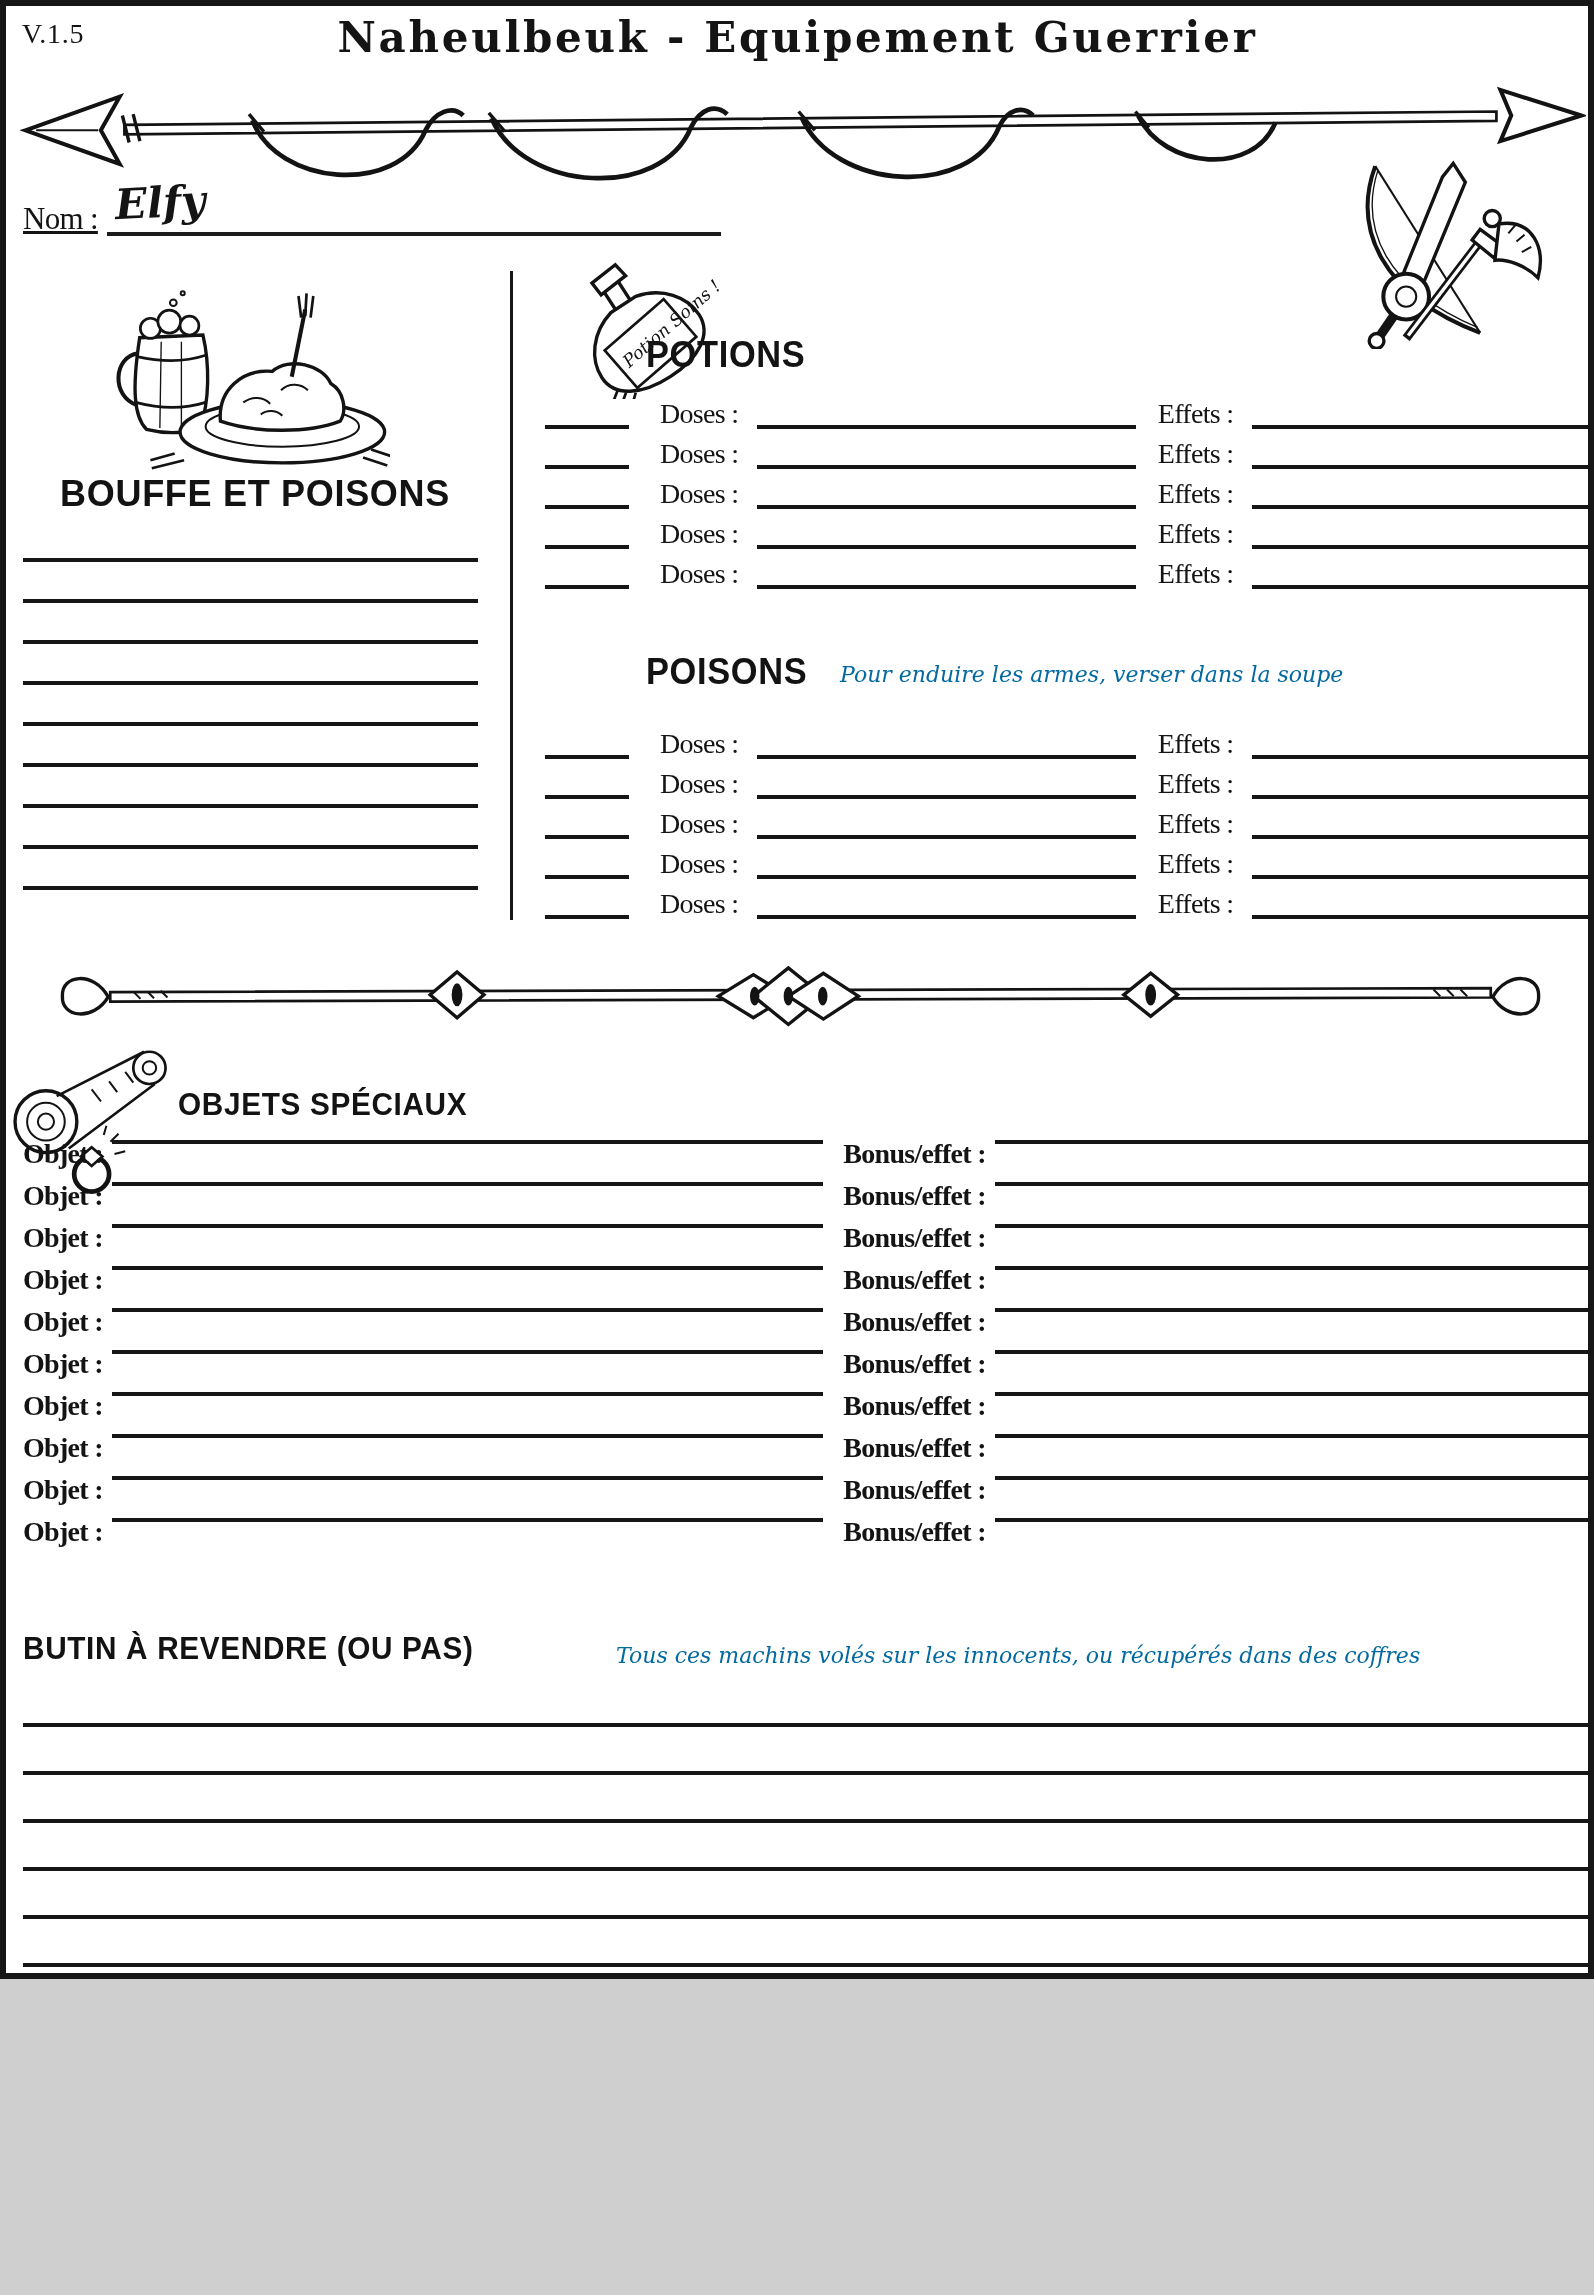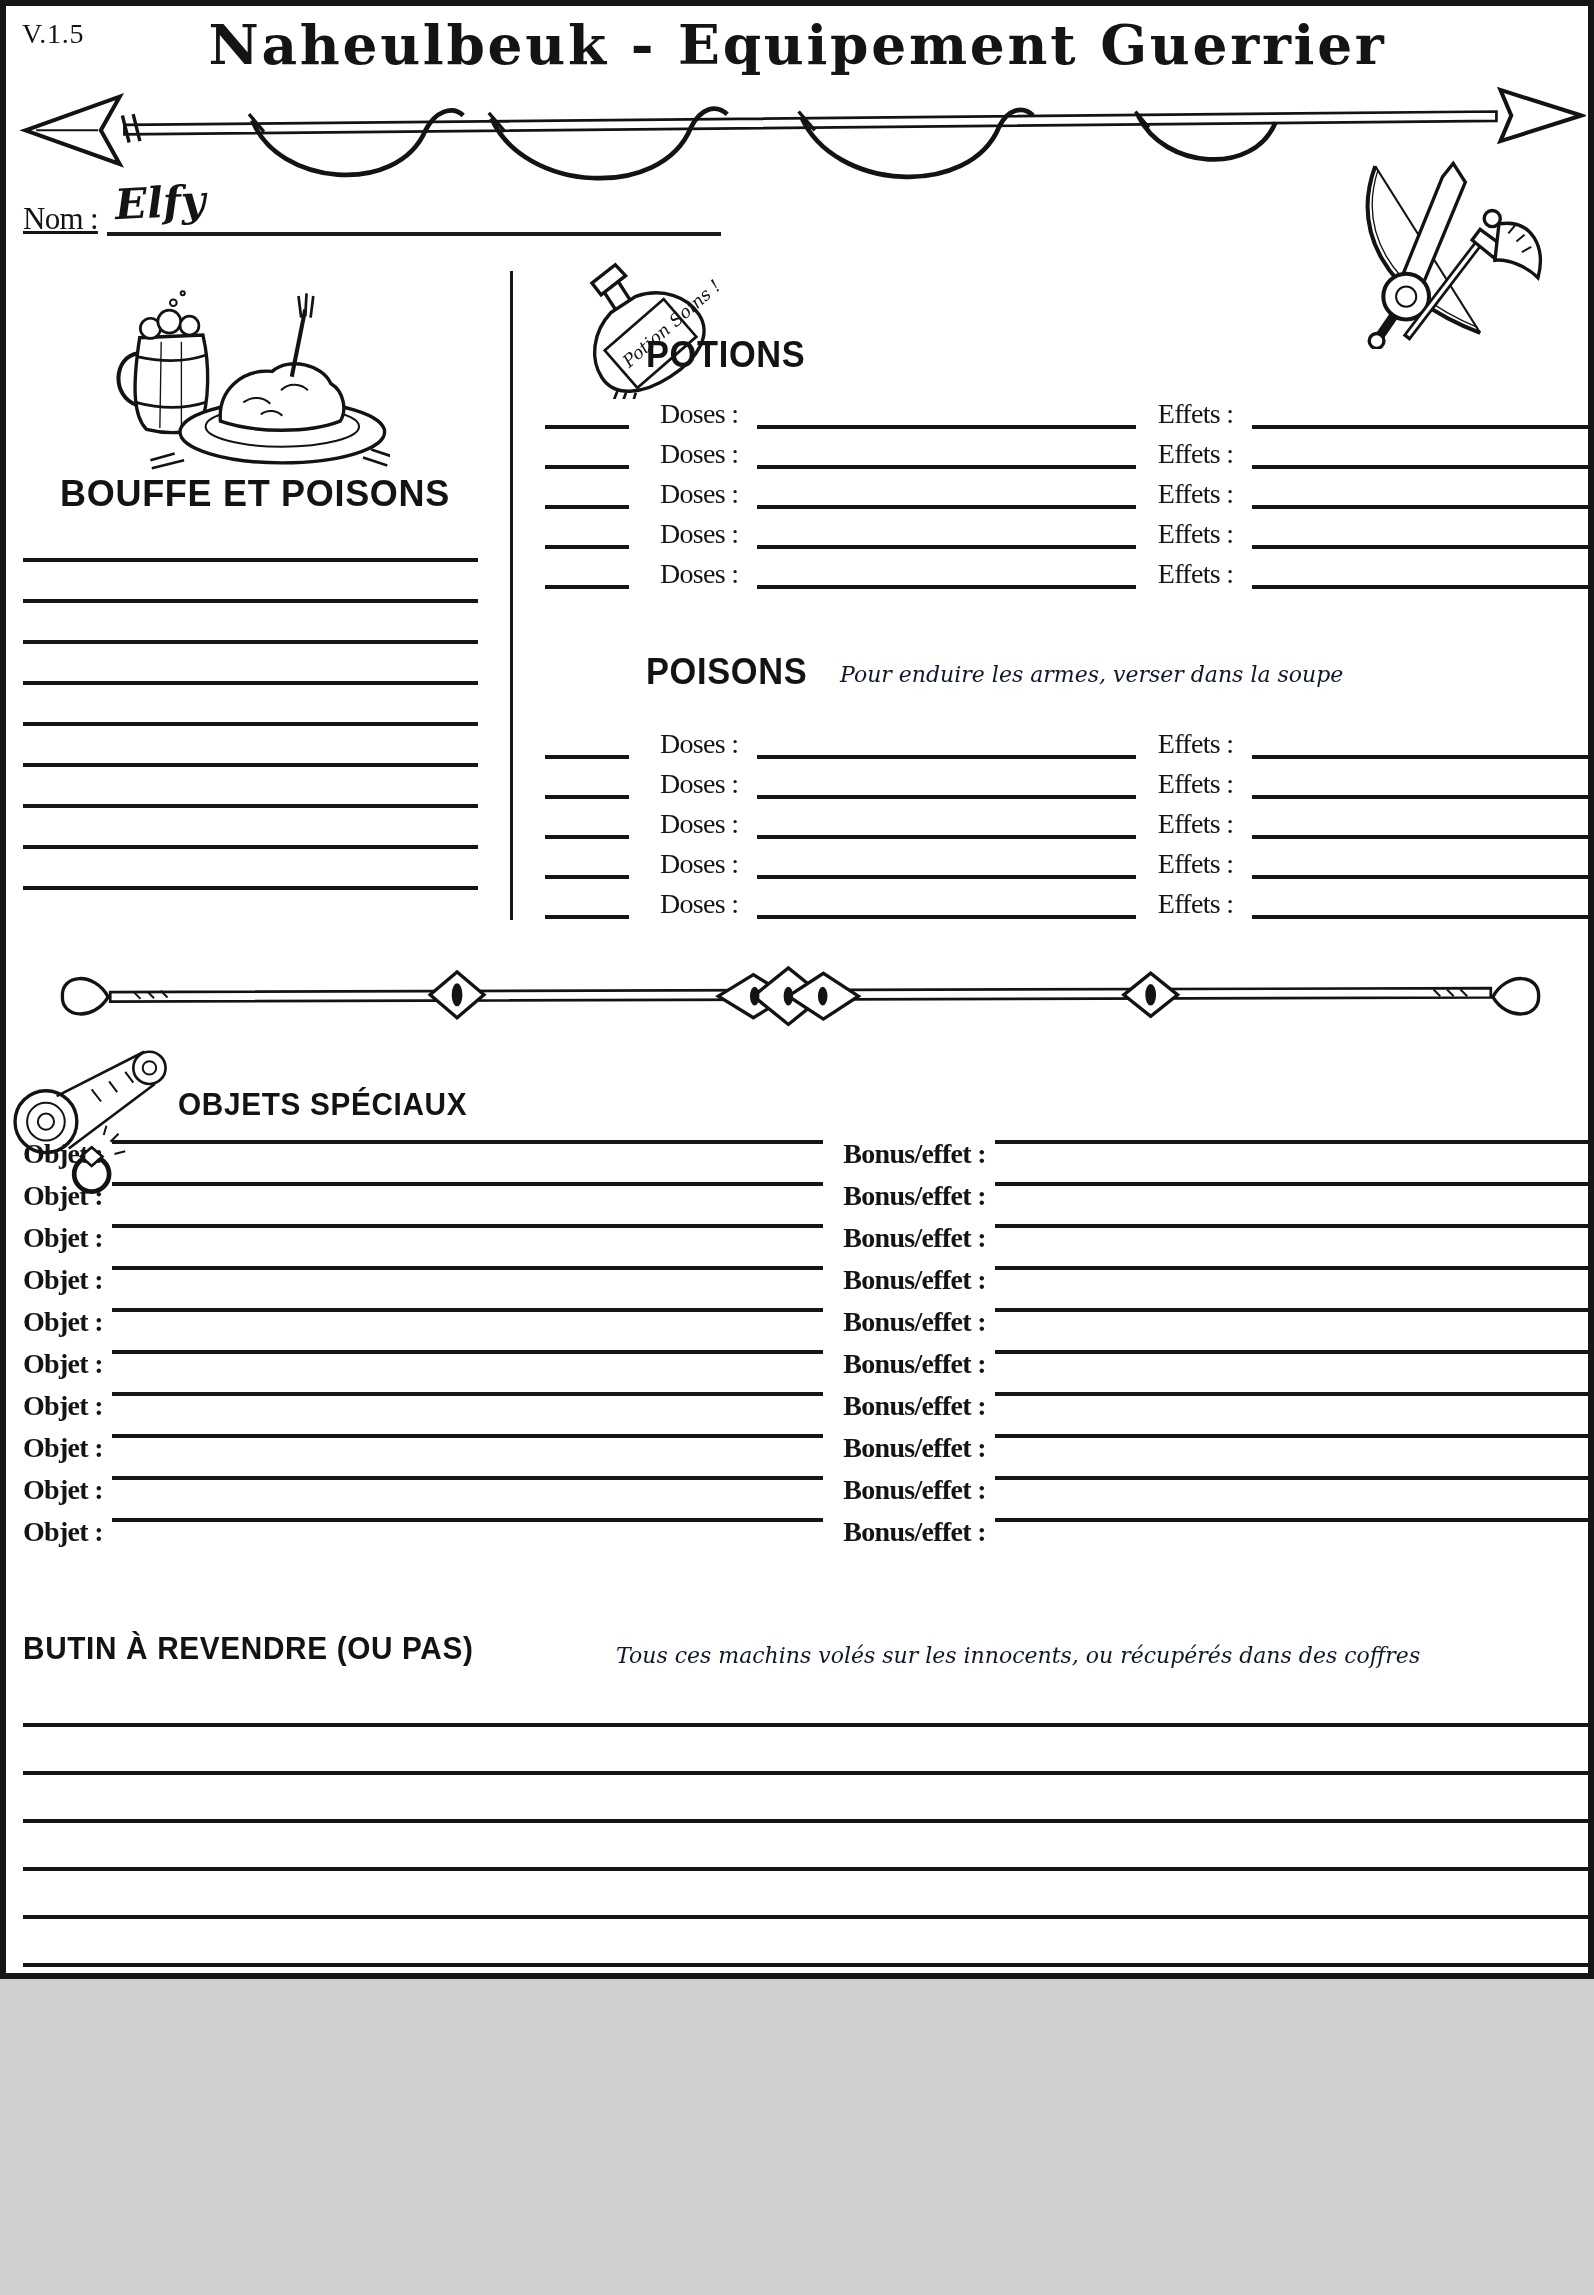--- a/index.html
+++ b/index.html
@@ -10,31 +10,31 @@
     border:6.7px solid #161616;
     box-sizing:border-box;
     font-family:"Liberation Serif",serif;
     color:#141414;
     overflow:hidden;
   }
   .abs{position:absolute;}
   
   .version{font-family:"Liberation Serif",serif;font-size:28px;letter-spacing:0.7px;}
   .sheet-title{
-    font-family:"DejaVu Serif",serif;font-weight:bold;font-size:55px;
+    font-family:"DejaVu Serif",serif;font-weight:bold;font-size:42px;
     letter-spacing:2.7px;text-align:center;white-space:nowrap;line-height:1;
   }
   .big-head{
     font-family:"Liberation Sans",sans-serif;font-weight:800;
     line-height:1;white-space:nowrap;letter-spacing:0.7px;
     transform:scaleX(.93);transform-origin:left center;color:#131313;
   }
   .sub-it{
     font-family:"DejaVu Serif",serif;font-style:italic;font-size:22px;
-    white-space:nowrap;line-height:1.1;color:#0f172a;
+    white-space:nowrap;line-height:1.1;color:#0369a1;
   }
   .lab{
     font-family:"Liberation Serif",serif;font-size:28px;letter-spacing:-0.7px;
     white-space:nowrap;line-height:1;padding-bottom:1.3px;
   }
   .handwrite{
     font-family:"DejaVu Serif",serif;font-style:italic;font-weight:bold;
     font-size:42px;transform:rotate(-3deg);line-height:1;
   }
   

